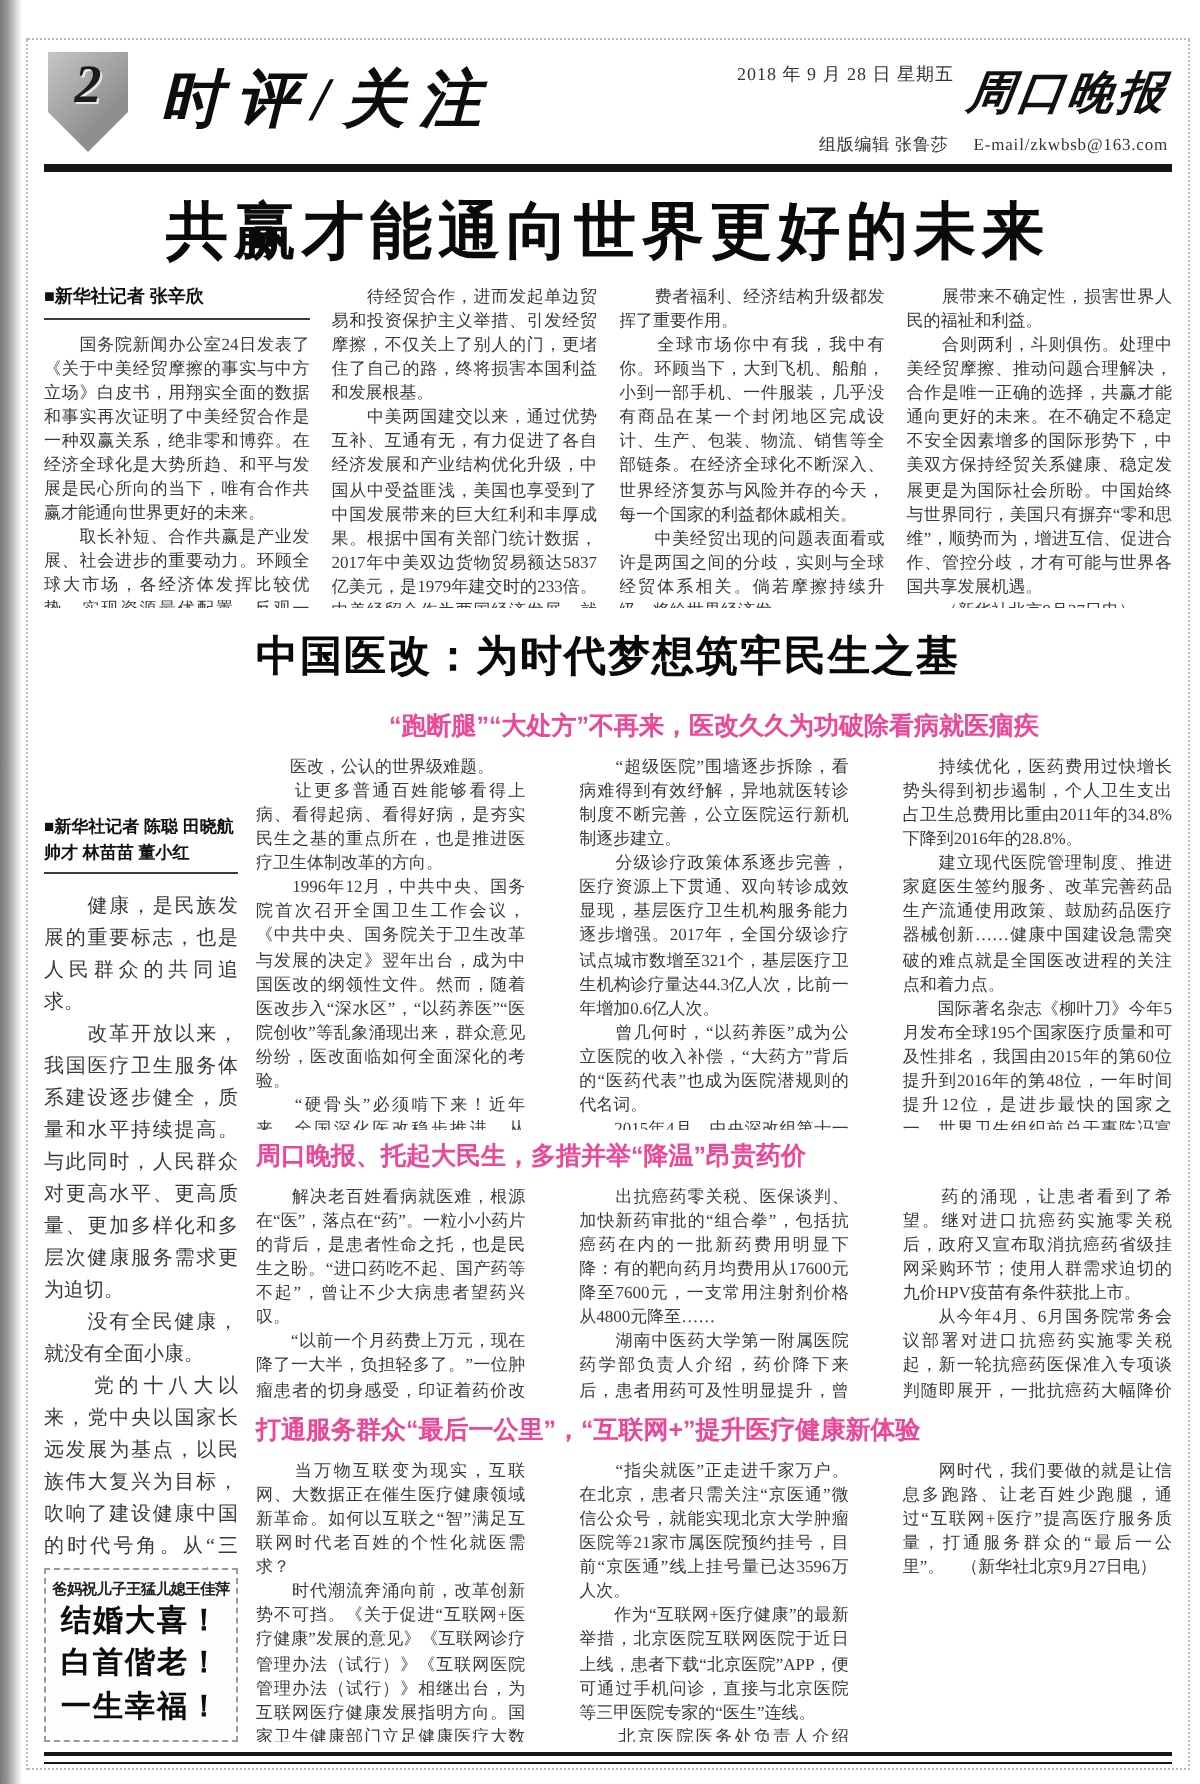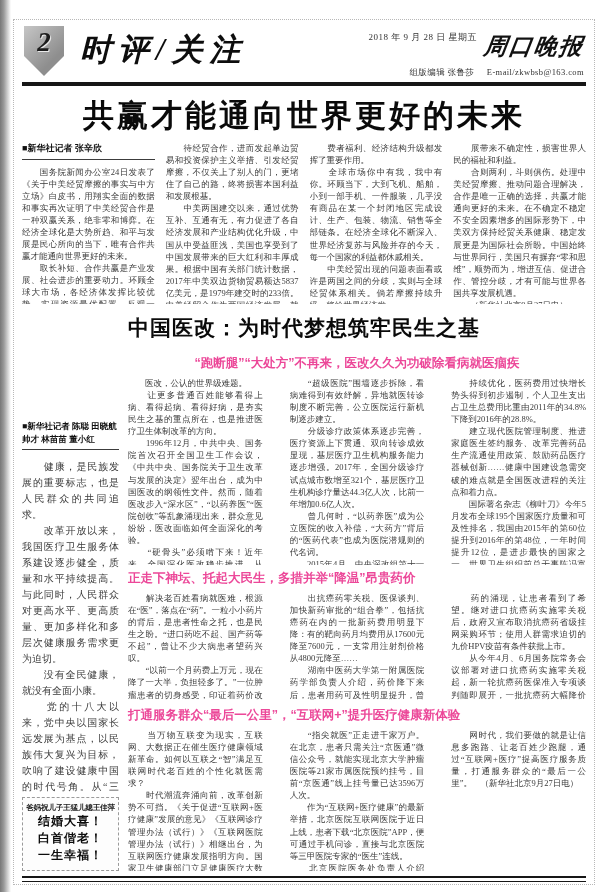--- a/index.html
+++ b/index.html
@@ -44,21 +44,21 @@
   .a2-headline{text-align:center;font-size:21px;font-weight:bold;letter-spacing:1px;
     font-family:"Liberation Sans",sans-serif;color:#0a0a0a;margin:10px 0 8px 0;}
   .lower{display:flex;gap:9px;align-items:flex-end;}
   .left-rail{width:97px;flex:0 0 97px;display:flex;flex-direction:column;}
   .sidebar-byline{font-size:8.5px;font-weight:bold;font-family:"Liberation Sans",sans-serif;
     color:#111;line-height:1.55;border-bottom:1.5px solid #3c3c3c;padding-bottom:3px;margin-bottom:9px;}
   .sidebar-text{font-size:10px;line-height:1.6;text-align:justify;
     color:#3a3a3a;white-space:pre-line;max-height:338px;overflow:hidden;}
   .wedding-box{margin-top:auto;border:1px dashed #9a9a9a;padding:5px 3px 6px 3px;text-align:center;background:#fdfdfd;}
   .wedding-dedication{font-size:7.6px;font-weight:bold;color:#222;letter-spacing:-.2px;}
-  .wedding-line{font-size:12px;font-weight:bold;font-family:"Liberation Sans",sans-serif;
+  .wedding-line{font-size:15px;font-weight:bold;font-family:"Liberation Sans",sans-serif;
     color:#0c0c0c;line-height:1.42;letter-spacing:1px;}
 
   .right-main{flex:1;min-width:0;}
   .sec-heading{font-size:12.5px;font-weight:bold;font-family:"Liberation Sans",sans-serif;
     color:#ec4899;margin:5px 0 5px 0;}
   .sec1 .sec-heading{text-align:center;}
   .sec-cols{display:flex;gap:27px;overflow:hidden;}
   .sec1 .sec-cols{height:188px;}
   .sec2 .sec-cols{height:110px;}
   .sec3{position:relative;}
@@ -154,21 +154,21 @@
 　　曾几何时，“以药养医”成为公立医院的收入补偿，“大药方”背后的“医药代表”也成为医院潜规则的代名词。
 　　2015年4月，中央深改组第十一次会议审议通过《关于城市公立医院综合改革试点的指导意见》，提出破除公立医院逐利机制，直指“以药养医”等问题。
 　　路径清晰，措施得力，方能成效显著。党的十八大以来，我国医疗机构收入结构</div>
           <div class="news-col col-text">　　持续优化，医药费用过快增长势头得到初步遏制，个人卫生支出占卫生总费用比重由2011年的34.8%下降到2016年的28.8%。
 　　建立现代医院管理制度、推进家庭医生签约服务、改革完善药品生产流通使用政策、鼓励药品医疗器械创新……健康中国建设急需突破的难点就是全国医改进程的关注点和着力点。
 　　国际著名杂志《柳叶刀》今年5月发布全球195个国家医疗质量和可及性排名，我国由2015年的第60位提升到2016年的第48位，一年时间提升12位，是进步最快的国家之一。世界卫生组织前总干事陈冯富珍说，中国医疗改革的相关决定最突出特点就是立足基层，体现政府真正把百姓的利益放在心上。</div>
         </div>
       </div>
 
       <div class="sec2">
-        <div class="sec-heading">正走下神坛、托起大民生，多措并举“降温”昂贵药价</div>
+        <div class="sec-heading">周口晚报、托起大民生，多措并举“降温”昂贵药价</div>
         <div class="sec-cols">
           <div class="news-col col-text">　　解决老百姓看病就医难，根源在“医”，落点在“药”。一粒小小药片的背后，是患者性命之托，也是民生之盼。“进口药吃不起、国产药等不起”，曾让不少大病患者望药兴叹。
 　　“以前一个月药费上万元，现在降了一大半，负担轻多了。”一位肿瘤患者的切身感受，印证着药价改革的成效。
 　　记者多方走访了解到，随着国家打</div>
           <div class="news-col col-text">　　出抗癌药零关税、医保谈判、加快新药审批的“组合拳”，包括抗癌药在内的一批新药费用明显下降：有的靶向药月均费用从17600元降至7600元，一支常用注射剂价格从4800元降至……
 　　湖南中医药大学第一附属医院药学部负责人介绍，药价降下来后，患者用药可及性明显提升，曾经的“天价药”正走下神坛。</div>
           <div class="news-col col-text">　　药的涌现，让患者看到了希望。继对进口抗癌药实施零关税后，政府又宣布取消抗癌药省级挂网采购环节；使用人群需求迫切的九价HPV疫苗有条件获批上市。
 　　从今年4月、6月国务院常务会议部署对进口抗癌药实施零关税起，新一轮抗癌药医保准入专项谈判随即展开，一批抗癌药大幅降价纳入医保目录，惠及更多“一族来”。</div>
         </div>
       </div>

